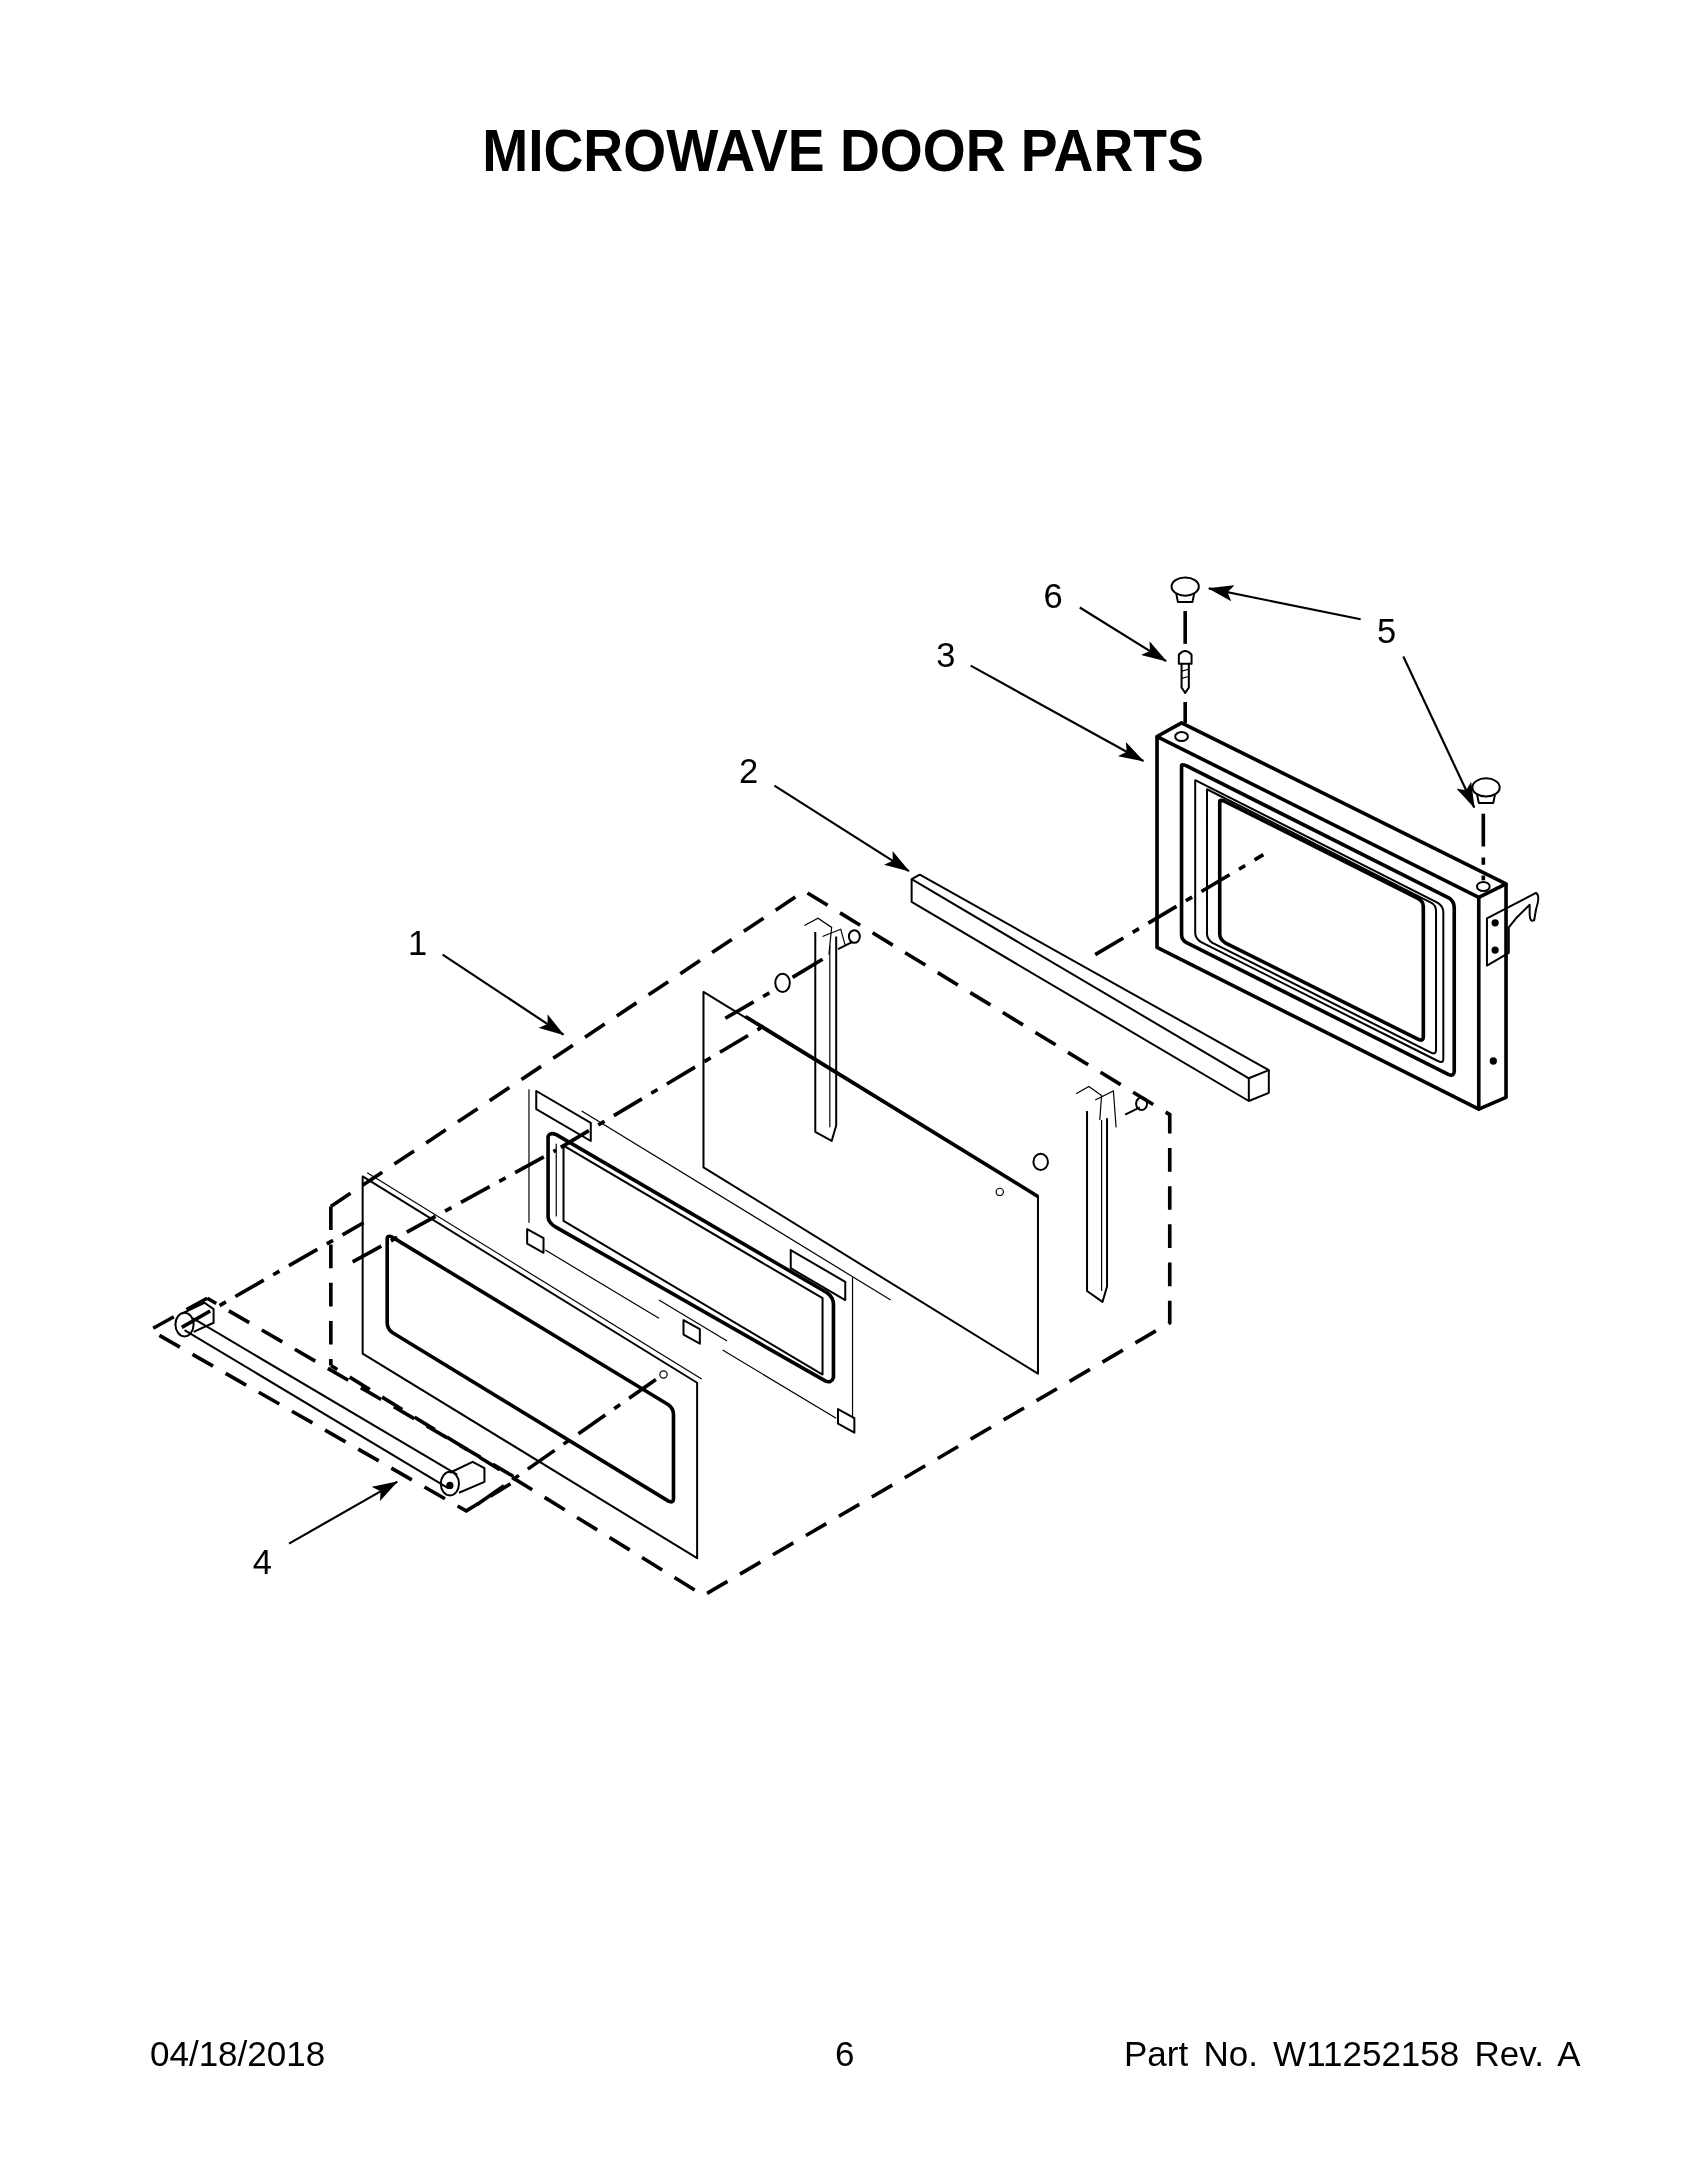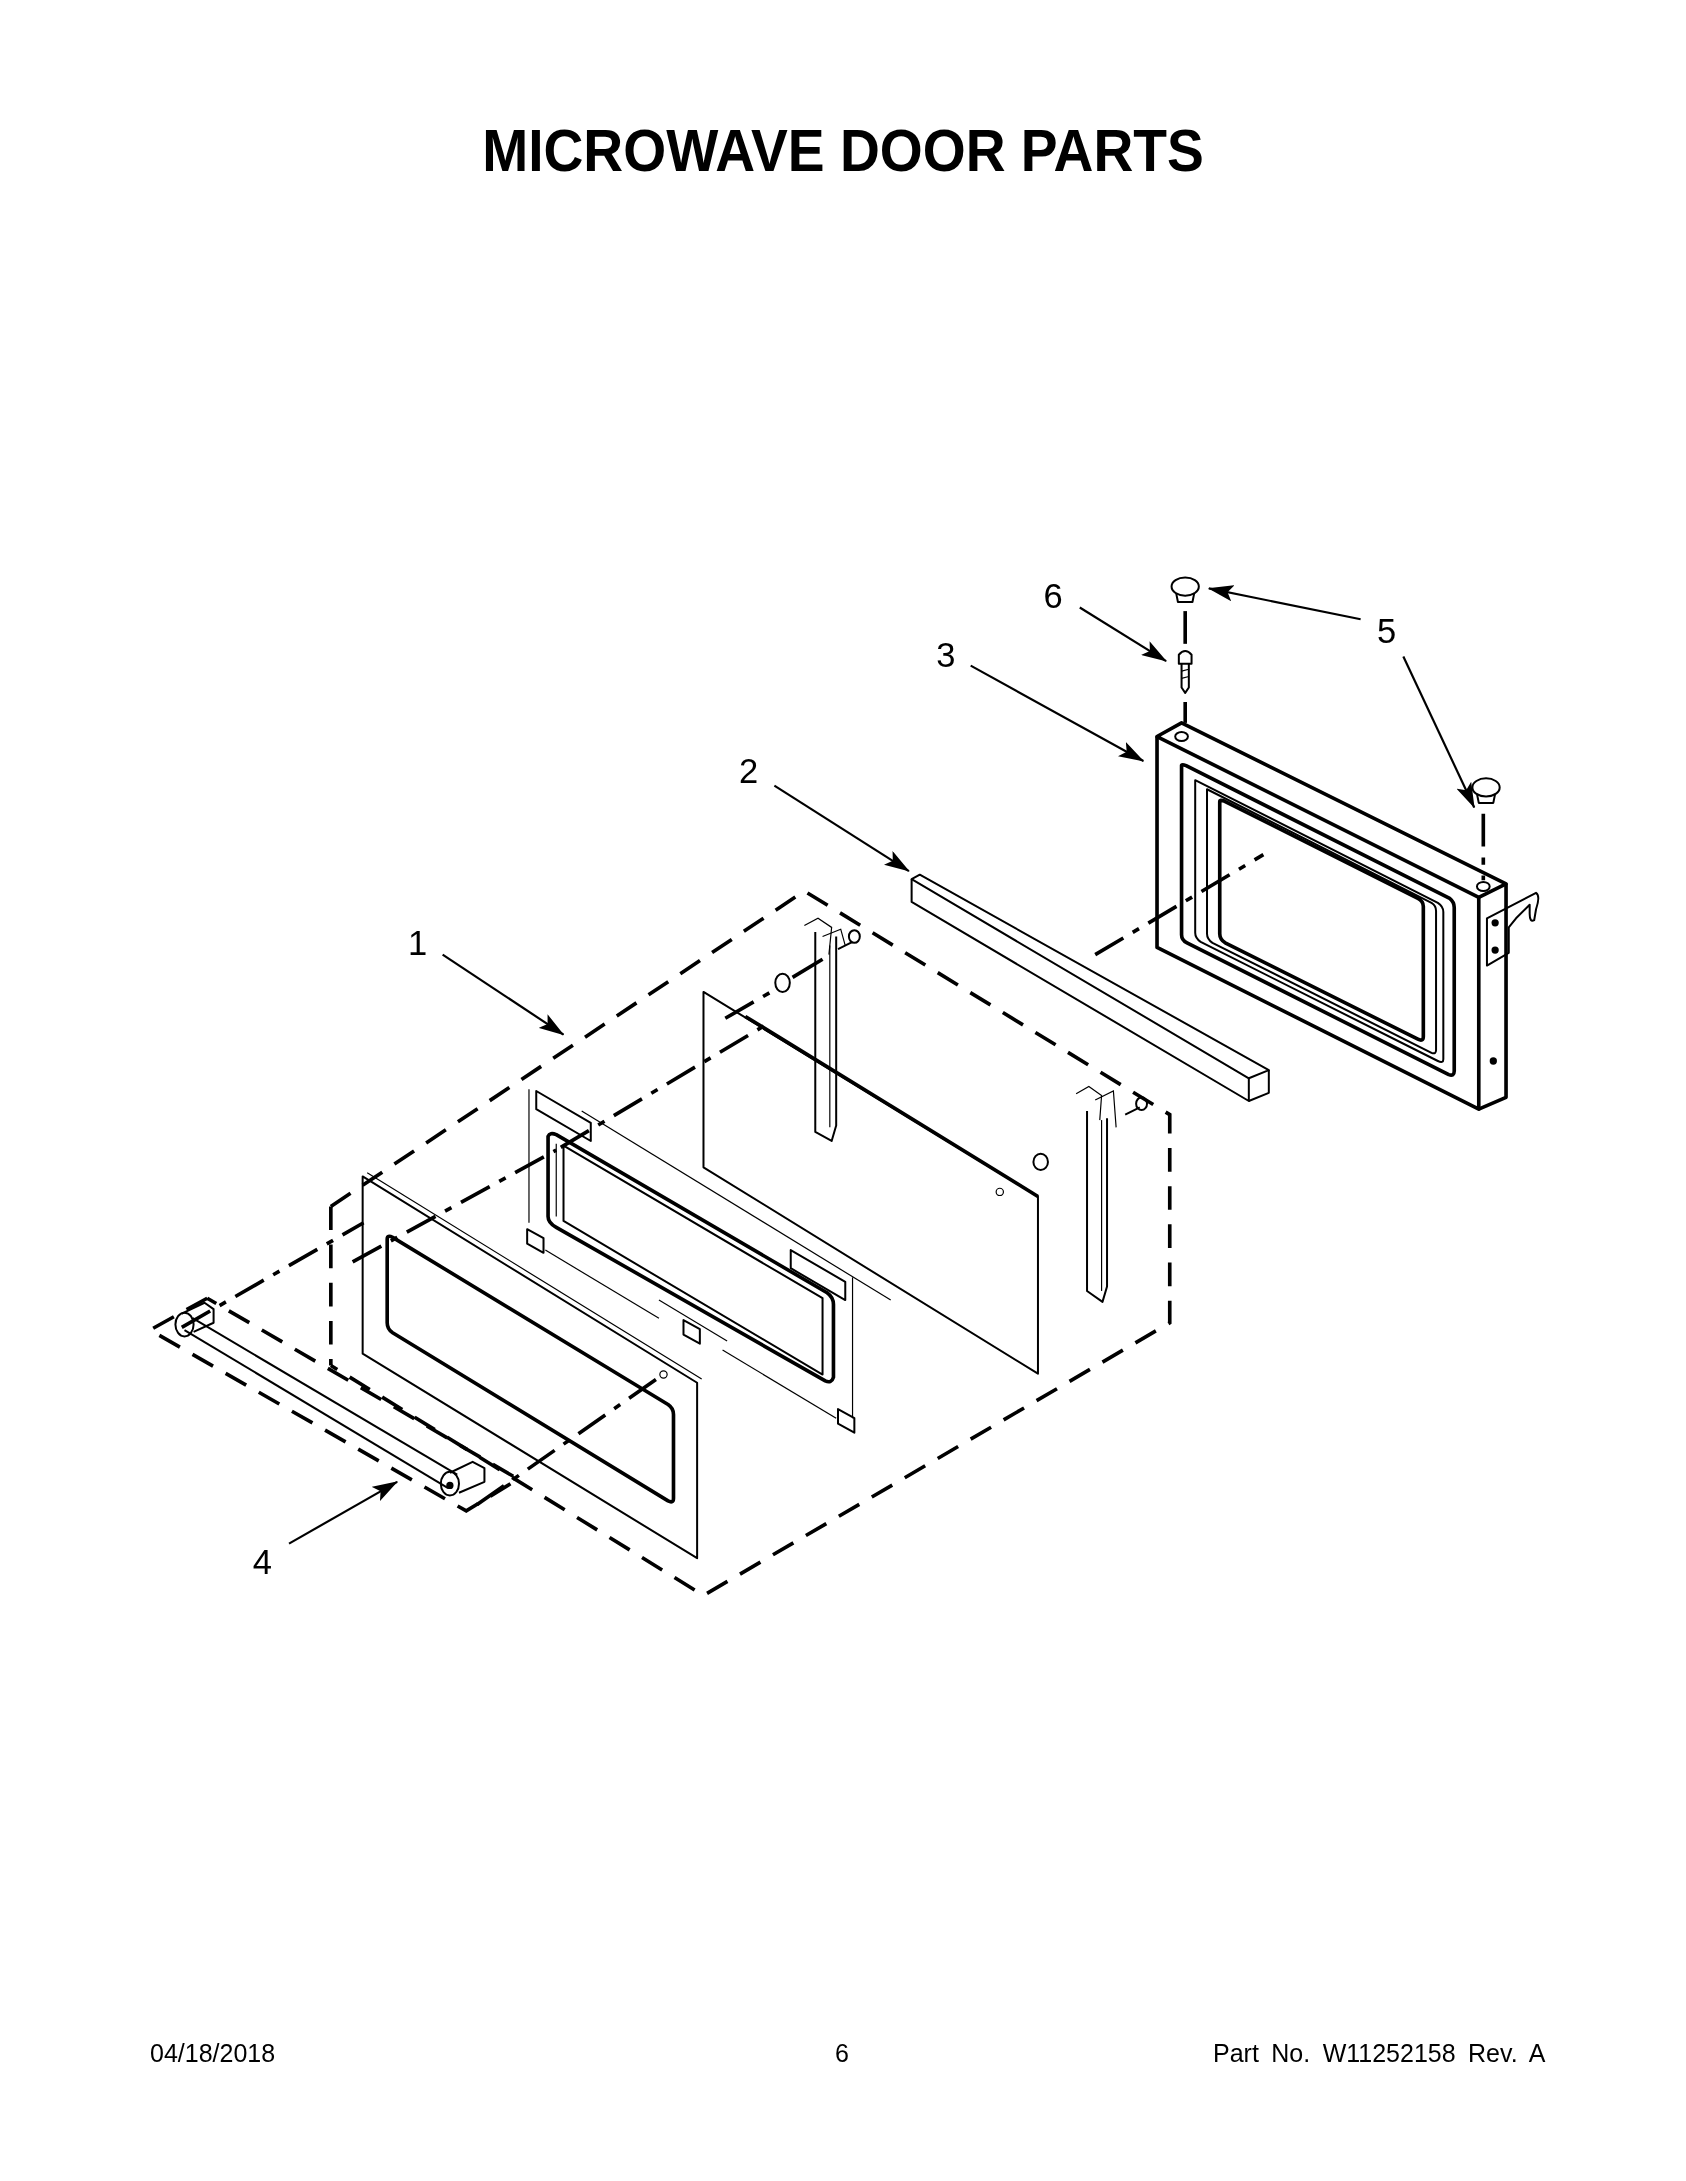--- a/index.html
+++ b/index.html
@@ -1,21 +1,21 @@
 <!DOCTYPE html>
 <html style="font-size:14.5px"><head>
 <meta charset="utf-8">
 <style>
   html, body { margin: 0; padding: 0; background: #ffffff; }
   body { width: 1686px; height: 2182px; position: relative; overflow: hidden; font-family: "Liberation Sans", sans-serif; color: #000; }
   .title { position: absolute; left: 0; width: 1686px; top: 116px; text-align: center; font-size: 60px; font-weight: bold; letter-spacing: 0px; transform: scaleX(0.92); transform-origin: 843px 0; }
-  .footer { position: absolute; top: 2037px; font-size: 25px; line-height: 33px; }
+  .footer { position: absolute; top: 2037px; font-size: 35px; line-height: 33px; }
   .footer.date { left: 150px; }
   .footer.page { left: 835px; }
-  .footer.part { left: 1213px; word-spacing: 5.5px; }
+  .footer.part { left: 1124px; word-spacing: 5.5px; }
   svg.diagram { position: absolute; left: 0; top: 0; width: 1686px; height: 2182px; }
   .callout { font-family: "Liberation Sans", sans-serif; font-size: 38px; fill: #000; }
   .solid { stroke: #000; fill: none; stroke-width: 2.2; stroke-linejoin: round; }
   .thick { stroke: #000; fill: none; stroke-width: 4; stroke-linejoin: round; }
   .thin { stroke: #000; fill: none; stroke-width: 1.3; }
   .dash { stroke: #000; fill: none; stroke-width: 4; stroke-dasharray: 26 16; }
   .dashdot { stroke: #000; fill: none; stroke-width: 4; stroke-dasharray: 36 12 8 12; }
   .arrowline { stroke: #000; stroke-width: 2.4; fill: none; }
 </style>
 </head>

